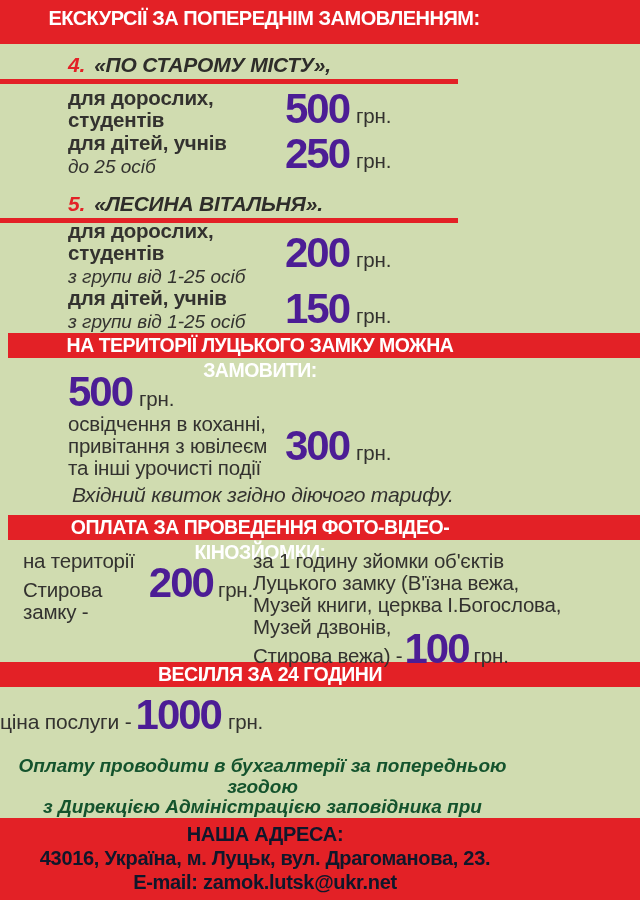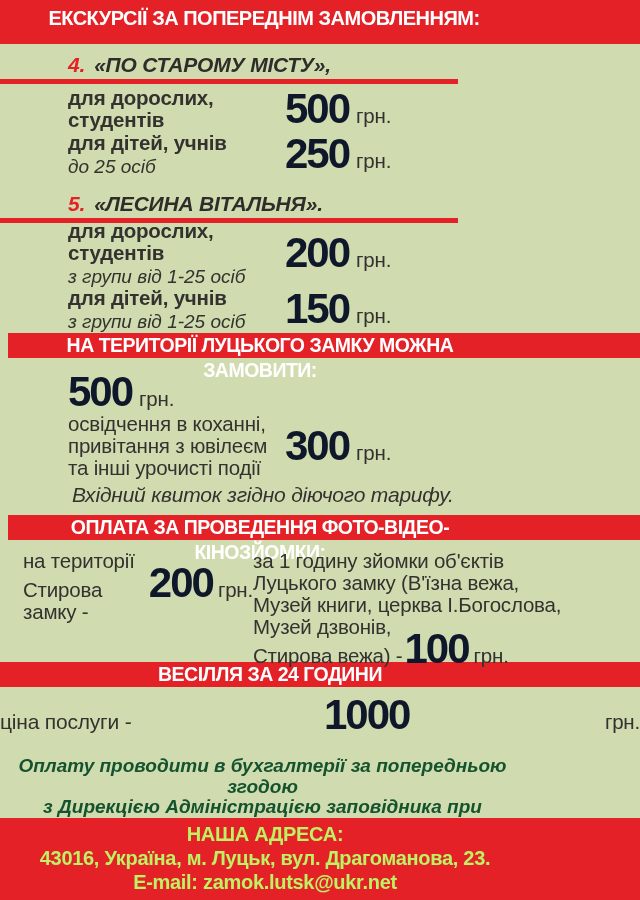--- a/index.html
+++ b/index.html
@@ -30,21 +30,21 @@
   .underline { width:458px; height:5px; background:#e32126; margin-top:2px; }
 
   
   .price-row { display:flex; align-items:center; margin-left:68px; }
   .labels { width:217px; }
   .label { font-size:20.5px; font-weight:700; letter-spacing:-0.2px; line-height:22px; }
   .label.regular { font-weight:400; }
   .note { font-size:19px; font-style:italic; margin-top:3px; line-height:20px; }
   .price-group { display:flex; align-items:baseline; }
   .price-big {
-    color:#0f172a; font-weight:700; font-size:42px; line-height:42px;
+    color:#4c1d95; font-weight:700; font-size:42px; line-height:42px;
     letter-spacing:-2px;
   }
   .currency { font-size:20.5px; margin-left:7px; letter-spacing:-0.2px; }
 
   .h42 { height:42px; } .h48 { height:48px; } .h66 { height:66px; }
   .mt4 { margin-top:4px; } .mt6 { margin-top:6px; } .mt8 { margin-top:8px; }
   .mt13 { margin-top:13px; } .mt14 { margin-top:14px; } .mt15 { margin-top:0; }
 
   .multi-line div { font-size:20.5px; font-weight:400; line-height:22px; letter-spacing:-0.2px; }
 
@@ -55,36 +55,36 @@
   .f-col { font-size:20.5px; line-height:22px; letter-spacing:-0.2px; }
   .f-col .f-line { height:22px; }
   .f-left  { margin-left:23px; width:230px; }
   .f-right { width:384px; }
   .inline-price { display:flex; align-items:baseline; height:22px; }
   .inline-price .price-big { line-height:22px; margin-left:2px; }
   .inline-price .currency { margin-left:5px; }
 
   
   .wedding-row {
-    display:flex; align-items:baseline; justify-content:space-between;
+    display:flex; align-items:baseline; justify-content:flex-start;
     margin-top:9px; height:38px; font-size:21px; letter-spacing:-0.2px;
   }
   .wedding-row .price-big { line-height:38px; margin-left:4px; }
 
   
   .payment-note {
     margin-top:22px; text-align:center; padding-right:115px;
     font-size:19px; line-height:20.5px; font-weight:700; font-style:italic;
     color:#14532d;
   }
 
   
   .footer {
     position:absolute; left:0; right:0; bottom:0; height:82px;
-    background:#e32126; color:#bef264; text-align:center; font-weight:700;
+    background:#e32126; color:#0f172a; text-align:center; font-weight:700;
     padding-top:4px; padding-right:110px; letter-spacing:-0.3px;
   }
   .footer div { font-size:20px; line-height:24px; }
 </style>
 </head>
 <body>
 
 <div>
 
   <div class="bar bar-top">ЕКСКУРСІЇ ЗА ПОПЕРЕДНІМ ЗАМОВЛЕННЯМ:</div>

